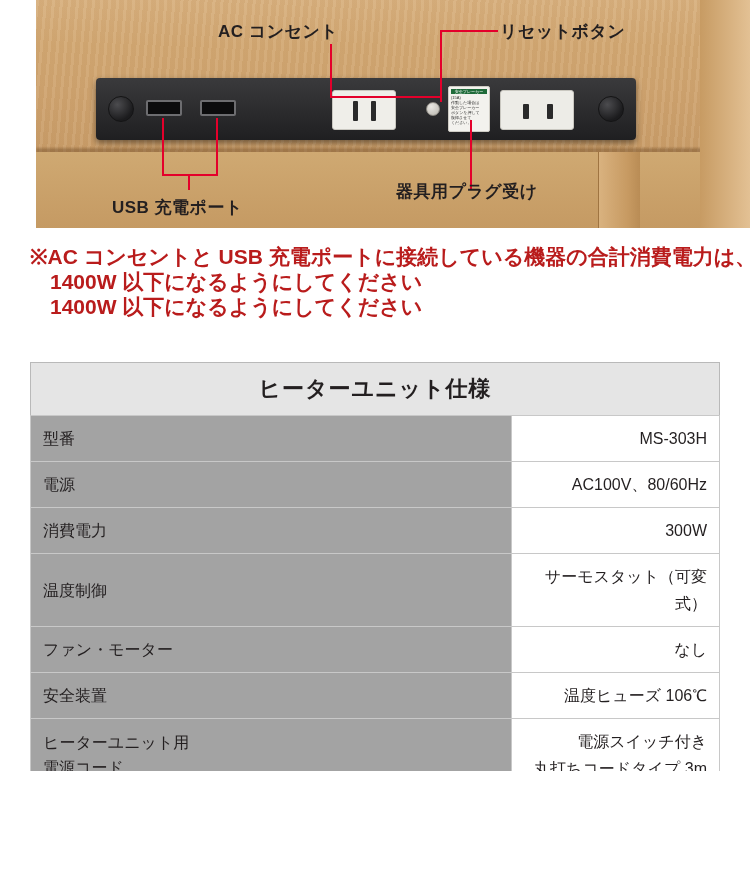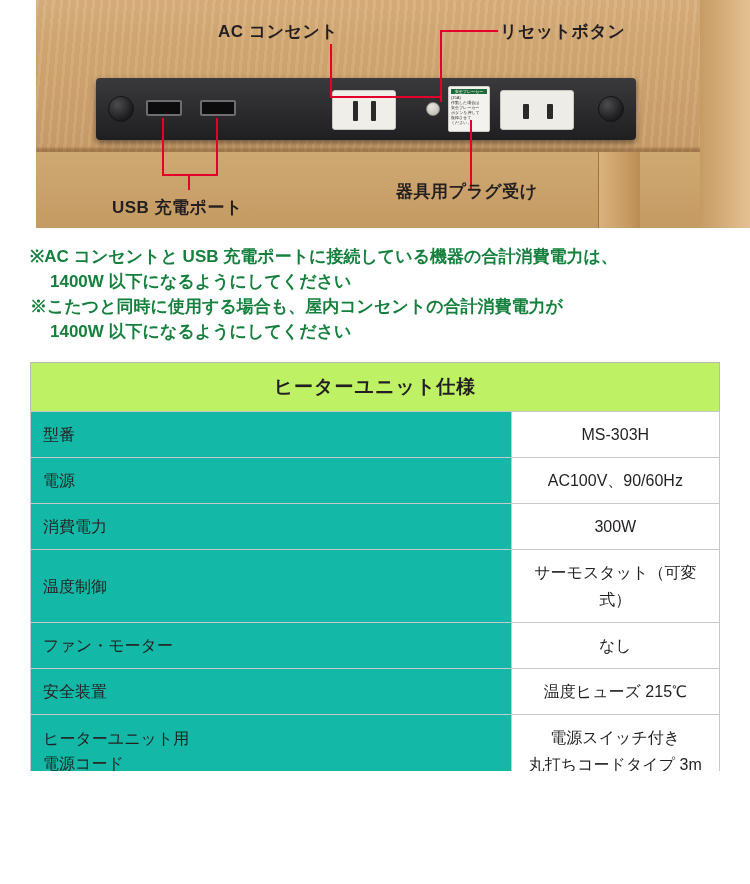--- a/index.html
+++ b/index.html
@@ -134,61 +134,61 @@
   .lbl-plug { left: 396px; top: 180px; }
 
   .line { position: absolute; background: #e4002b; }
   .h { height: 2px; }
   .v { width: 2px; }
 
   
   .notes {
     position: absolute;
     left: 30px; top: 244px; width: 700px;
-    font-size: 17px;
+    font-size: 21px;
     line-height: 25px;
     font-weight: bold;
-    color: #15803d;
+    color: #b91c1c;
   }
   .note-line { white-space: nowrap; }
   .note-indent { padding-left: 20px; }
 
   
   .spec {
     position: absolute;
     left: 30px; top: 362px; width: 690px;
     border-collapse: collapse;
     border: 1px solid #b9b9b9;
     font-size: 16px;
   }
   .spec caption {
     caption-side: top;
-    background: #bef264;
+    background: #e5e5e5;
     border: 1px solid #b9b9b9;
     border-bottom: none;
-    font-size: 19px;
+    font-size: 22px;
     font-weight: bold;
     padding: 11px 0;
     letter-spacing: 1px;
     color: #231f20;
   }
   .spec td {
     border: 1px solid #c8c8c8;
     padding: 9px 12px;
     color: #231f20;
   }
   .spec td.k {
     width: 232px;
-    background: #14b8a6;
+    background: #a3a3a3;
     font-size: 16px;
     white-space: pre-line;
     line-height: 25px;
   }
   .spec td.v {
-    text-align: center;
+    text-align: right;
     background: #ffffff;
     white-space: pre-line;
     line-height: 27px;
   }
 </style>
 </head>
 <body>
 
 <div id="page">
 
@@ -245,50 +245,49 @@
 
     <div class="lbl lbl-ac">AC コンセント</div>
     <div class="lbl lbl-reset">リセットボタン</div>
     <div class="lbl lbl-usb">USB 充電ポート</div>
     <div class="lbl lbl-plug">器具用プラグ受け</div>
   </div>
 
   <div class="notes">
     <div class="note-line">※AC コンセントと USB 充電ポートに接続している機器の合計消費電力は、</div>
     <div class="note-line note-indent">1400W 以下になるようにしてください</div>
-    <div class="note-line">※こたつと同時に使用する場合も、屋内コンセントの合計消費電力が</div>
     <div class="note-line note-indent">1400W 以下になるようにしてください</div>
   </div>
 
   <table class="spec">
     <caption>ヒーターユニット仕様</caption>
     <tbody>
       <tr>
         <td class="k">型番</td>
         <td class="v">MS-303H</td>
       </tr>
       <tr>
         <td class="k">電源</td>
-        <td class="v">AC100V、90/60Hz</td>
+        <td class="v">AC100V、80/60Hz</td>
       </tr>
       <tr>
         <td class="k">消費電力</td>
         <td class="v">300W</td>
       </tr>
       <tr>
         <td class="k">温度制御</td>
         <td class="v">サーモスタット（可変式）</td>
       </tr>
       <tr>
         <td class="k">ファン・モーター</td>
         <td class="v">なし</td>
       </tr>
       <tr>
         <td class="k">安全装置</td>
-        <td class="v">温度ヒューズ 215℃</td>
+        <td class="v">温度ヒューズ 106℃</td>
       </tr>
       <tr>
         <td class="k">ヒーターユニット用
 電源コード</td>
         <td class="v">電源スイッチ付き
 丸打ちコードタイプ 3m</td>
       </tr>
     </tbody>
   </table>
 

